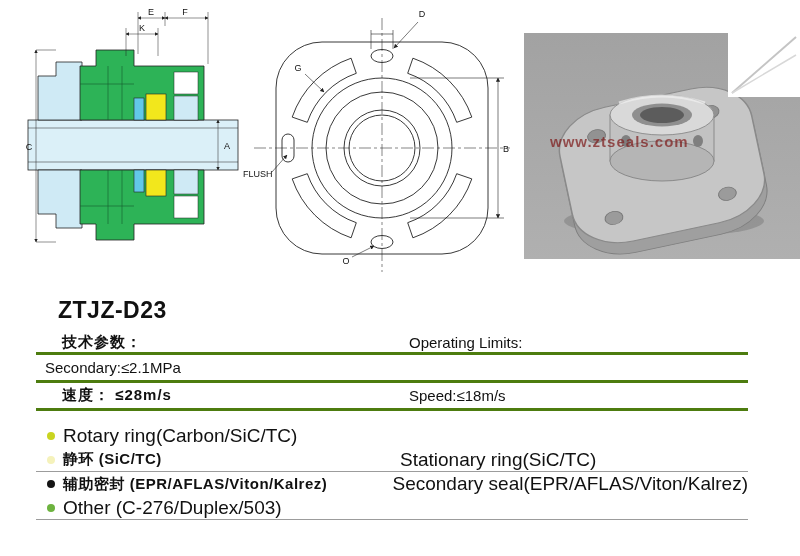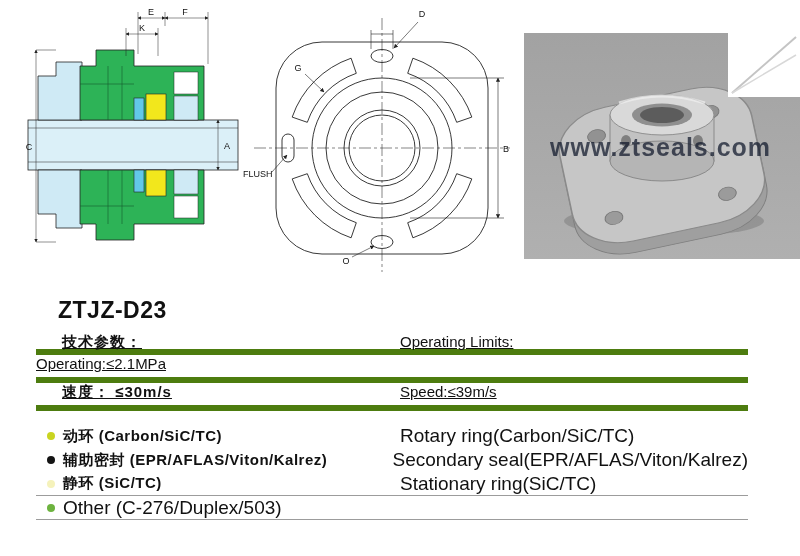--- a/index.html
+++ b/index.html
@@ -11,34 +11,34 @@
   }
   svg text { font-family: "Liberation Sans", sans-serif; font-size: 9px; fill: #111; }
 
   .draw { position: absolute; }
   #leftDraw  { left: 22px;  top: 4px; }
   #frontDraw { left: 242px; top: 2px; }
 
   .photo { position: absolute; left: 524px; top: 33px; width: 276px; height: 226px; background: #a8a8a8; }
   .photo svg.photo-img { position: absolute; left: 0; top: 0; }
   .watermark {
-    position: absolute; left: 26px; top: 100px; font-size: 25px; font-weight: 700;
-    color: #0f172a; opacity: .72; letter-spacing: 1px; white-space: nowrap;
+    position: absolute; left: 26px; top: 100px; font-size: 15px; font-weight: 700;
+    color: #7f1d1d; opacity: .72; letter-spacing: 1px; white-space: nowrap;
   }
   .corner { position: absolute; right: 0; top: 0; }
 
   .bottom { position: absolute; left: 0; top: 297px; width: 740px; }
   .title { margin: 0 0 9px 58px; font-size: 23px; font-weight: 800; letter-spacing: .5px; }
 
   .spec-table { margin-left: 36px; width: 712px; }
-  .row { display: flex; border-bottom: 6px solid #4d7c0f; text-decoration: underline; }
+  .row { display: flex; align-items: center; border-bottom: 3px solid #4d7c0f; }
   .row.hd { height: 22px; }
   .row.pr { height: 28px; }
   .cn { width: 364px; padding-left: 26px; font-weight: 700; font-size: 15px; letter-spacing: 1px; }
-  .en { flex: 1; font-size: 15px; }
+  .en { flex: 1; font-size: 15px; margin-left: 9px; }
 
   .materials { margin-left: 36px; width: 712px; margin-top: 13px; }
   .mrow { display: flex; align-items: center; height: 24px; }
   .mrow.hr { border-bottom: 1px solid #9c9c9c; }
   .dot { width: 8px; height: 8px; border-radius: 50%; margin: 0 8px 0 11px; flex: 0 0 8px; }
   .mcn { width: 337px; font-weight: 700; font-size: 15px; letter-spacing: .5px; white-space: nowrap; }
   .men { flex: 1; font-size: 19px; white-space: nowrap; }
 </style>
 </head>
 <body>
@@ -177,44 +177,43 @@
 
   <div class="bottom">
     <h1 class="title">ZTJZ-D23</h1>
 
     <div class="spec-table">
       <div class="row hd">
         <div class="cn">技术参数：</div>
         <div class="en">Operating Limits:</div>
       </div>
       <div class="row pr">
-        <div class="en">Operating:≤2.1MPa</div>
+        <div class="en">Secondary:≤2.1MPa</div>
       </div>
       <div class="row pr">
-        <div class="cn">速度： ≤30m/s</div>
-        <div class="en">Speed:≤39m/s</div>
+        <div class="cn">速度： ≤28m/s</div>
+        <div class="en">Speed:≤18m/s</div>
       </div>
     </div>
 
     <div class="materials">
       <div class="mrow">
         <span class="dot" style="background-color:#c9d420"></span>
-        <div class="mcn">动环 (Carbon/SiC/TC)</div>
         <div class="men">Rotary ring(Carbon/SiC/TC)</div>
+      </div>
+      <div class="mrow hr">
+        <span class="dot" style="background-color:#f5f2bb"></span>
+        <div class="mcn">静环 (SiC/TC)</div>
+        <div class="men">Stationary ring(SiC/TC)</div>
       </div>
       <div class="mrow">
         <span class="dot" style="background-color:#141414"></span>
         <div class="mcn">辅助密封 (EPR/AFLAS/Viton/Kalrez)</div>
         <div class="men">Secondary seal(EPR/AFLAS/Viton/Kalrez)</div>
       </div>
       <div class="mrow hr">
-        <span class="dot" style="background-color:#f5f2bb"></span>
-        <div class="mcn">静环 (SiC/TC)</div>
-        <div class="men">Stationary ring(SiC/TC)</div>
-      </div>
-      <div class="mrow hr">
         <span class="dot" style="background-color:#6db33f"></span>
         <div class="men">Other (C-276/Duplex/503)</div>
       </div>
     </div>
   </div>
 
 </div>
 
 </body></html>

